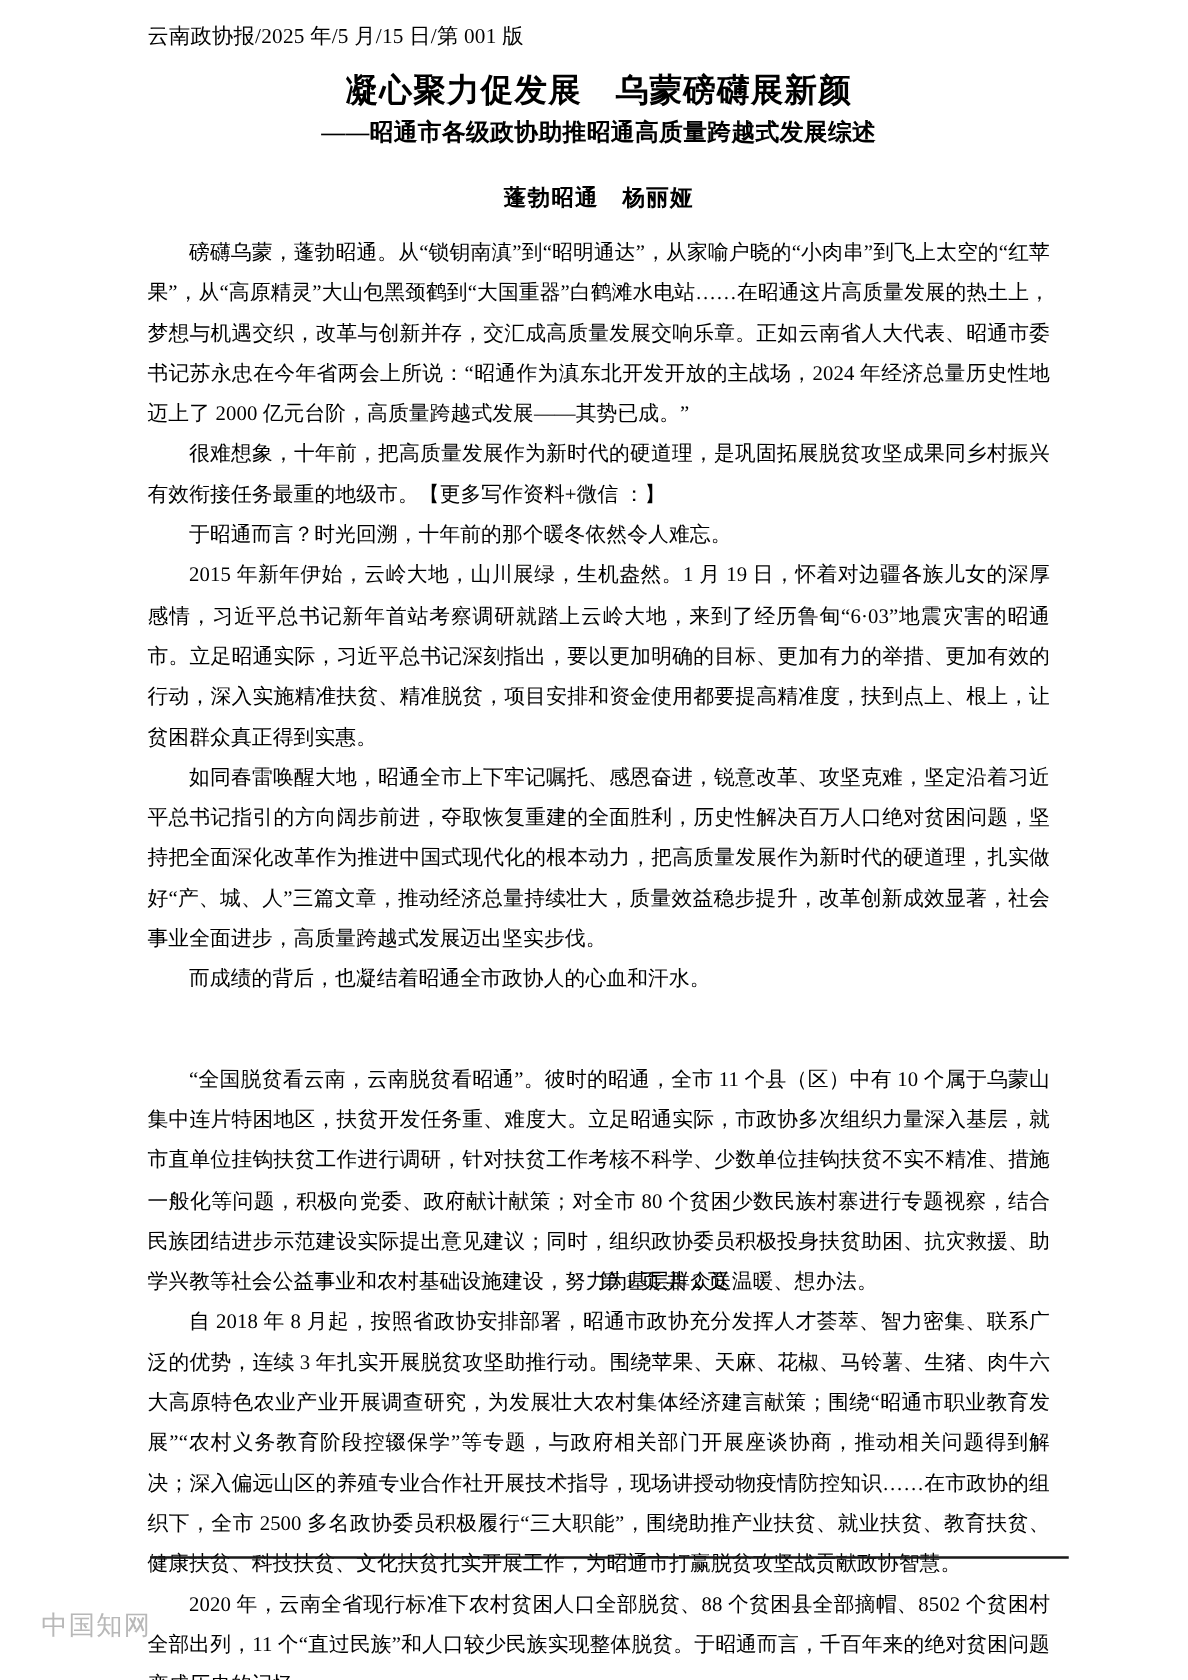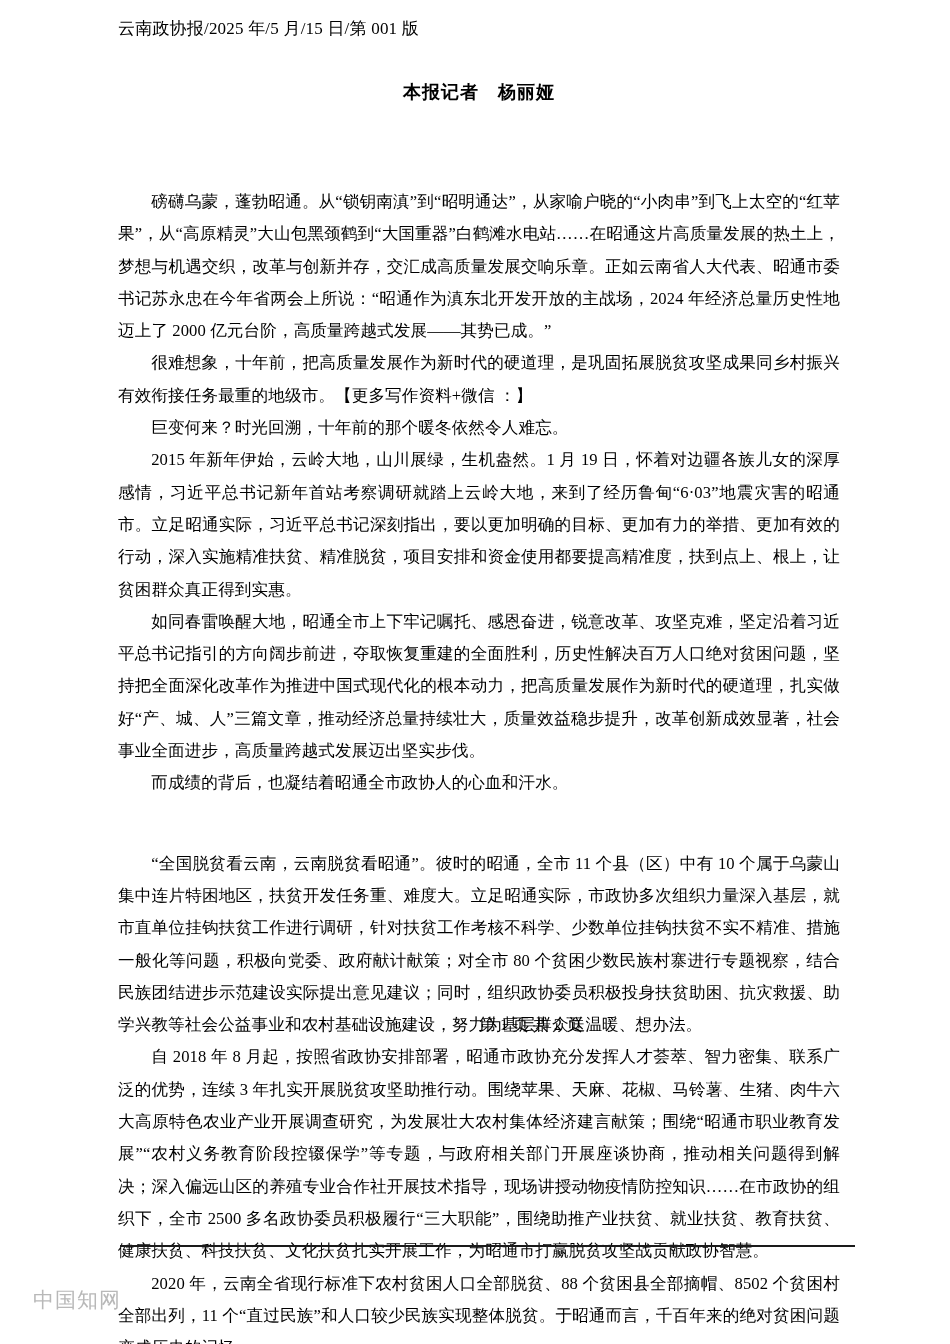--- a/index.html
+++ b/index.html
@@ -138,27 +138,29 @@
   }
 </style>
 </head>
 <body>
 
 <div class="page">
 
   <div class="masthead">云南政协报/2025 年/5 月/15 日/第 001 版</div>
 
   <div class="headline-wrap">
-    <div class="byline">本报记者　杨丽娅</div>
+    <div class="headline-main">凝心聚力促发展　乌蒙磅礴展新颜</div>
+    <div class="headline-sub">——昭通市各级政协助推昭通高质量跨越式发展综述</div>
+    <div class="byline">蓬勃昭通　杨丽娅</div>
   </div>
 
   <div class="body-text">
     <p class="para last-line-left">磅礴乌蒙，蓬勃昭通。从“锁钥南滇”到“昭明通达”，从家喻户晓的“小肉串”到飞上太空的“红苹果”，从“高原精灵”大山包黑颈鹤到“大国重器”白鹤滩水电站……在昭通这片高质量发展的热土上，梦想与机遇交织，改革与创新并存，交汇成高质量发展交响乐章。正如云南省人大代表、昭通市委书记苏永忠在今年省两会上所说：“昭通作为滇东北开发开放的主战场，2024 年经济总量历史性地迈上了 2000 亿元台阶，高质量跨越式发展——其势已成。”</p>
     <p class="para last-line-left">很难想象，十年前，把高质量发展作为新时代的硬道理，是巩固拓展脱贫攻坚成果同乡村振兴有效衔接任务最重的地级市。【更多写作资料+微信 ：】</p>
-    <p class="para last-line-left">巨变何来？时光回溯，十年前的那个暖冬依然令人难忘。</p>
+    <p class="para last-line-left">于昭通而言？时光回溯，十年前的那个暖冬依然令人难忘。</p>
     <p class="para last-line-left">2015 年新年伊始，云岭大地，山川展绿，生机盎然。1 月 19 日，怀着对边疆各族儿女的深厚感情，习近平总书记新年首站考察调研就踏上云岭大地，来到了经历鲁甸“6·03”地震灾害的昭通市。立足昭通实际，习近平总书记深刻指出，要以更加明确的目标、更加有力的举措、更加有效的行动，深入实施精准扶贫、精准脱贫，项目安排和资金使用都要提高精准度，扶到点上、根上，让贫困群众真正得到实惠。</p>
     <p class="para last-line-left">如同春雷唤醒大地，昭通全市上下牢记嘱托、感恩奋进，锐意改革、攻坚克难，坚定沿着习近平总书记指引的方向阔步前进，夺取恢复重建的全面胜利，历史性解决百万人口绝对贫困问题，坚持把全面深化改革作为推进中国式现代化的根本动力，把高质量发展作为新时代的硬道理，扎实做好“产、城、人”三篇文章，推动经济总量持续壮大，质量效益稳步提升，改革创新成效显著，社会事业全面进步，高质量跨越式发展迈出坚实步伐。</p>
     <p class="para last-line-left">而成绩的背后，也凝结着昭通全市政协人的心血和汗水。</p>
     <p class="para last-line-left spacer-before">“全国脱贫看云南，云南脱贫看昭通”。彼时的昭通，全市 11 个县（区）中有 10 个属于乌蒙山集中连片特困地区，扶贫开发任务重、难度大。立足昭通实际，市政协多次组织力量深入基层，就市直单位挂钩扶贫工作进行调研，针对扶贫工作考核不科学、少数单位挂钩扶贫不实不精准、措施一般化等问题，积极向党委、政府献计献策；对全市 80 个贫困少数民族村寨进行专题视察，结合民族团结进步示范建设实际提出意见建议；同时，组织政协委员积极投身扶贫助困、抗灾救援、助学兴教等社会公益事业和农村基础设施建设，努力为基层群众送温暖、想办法。</p>
     <p class="para last-line-left">自 2018 年 8 月起，按照省政协安排部署，昭通市政协充分发挥人才荟萃、智力密集、联系广泛的优势，连续 3 年扎实开展脱贫攻坚助推行动。围绕苹果、天麻、花椒、马铃薯、生猪、肉牛六大高原特色农业产业开展调查研究，为发展壮大农村集体经济建言献策；围绕“昭通市职业教育发展”“农村义务教育阶段控辍保学”等专题，与政府相关部门开展座谈协商，推动相关问题得到解决；深入偏远山区的养殖专业合作社开展技术指导，现场讲授动物疫情防控知识……在市政协的组织下，全市 2500 多名政协委员积极履行“三大职能”，围绕助推产业扶贫、就业扶贫、教育扶贫、健康扶贫、科技扶贫、文化扶贫扎实开展工作，为昭通市打赢脱贫攻坚战贡献政协智慧。</p>
     <p class="para last-line-left">2020 年，云南全省现行标准下农村贫困人口全部脱贫、88 个贫困县全部摘帽、8502 个贫困村全部出列，11 个“直过民族”和人口较少民族实现整体脱贫。于昭通而言，千百年来的绝对贫困问题变成历史的记忆。</p>
   </div>
 
   <div class="page-number">第 1 页 共 2 页</div>
 

